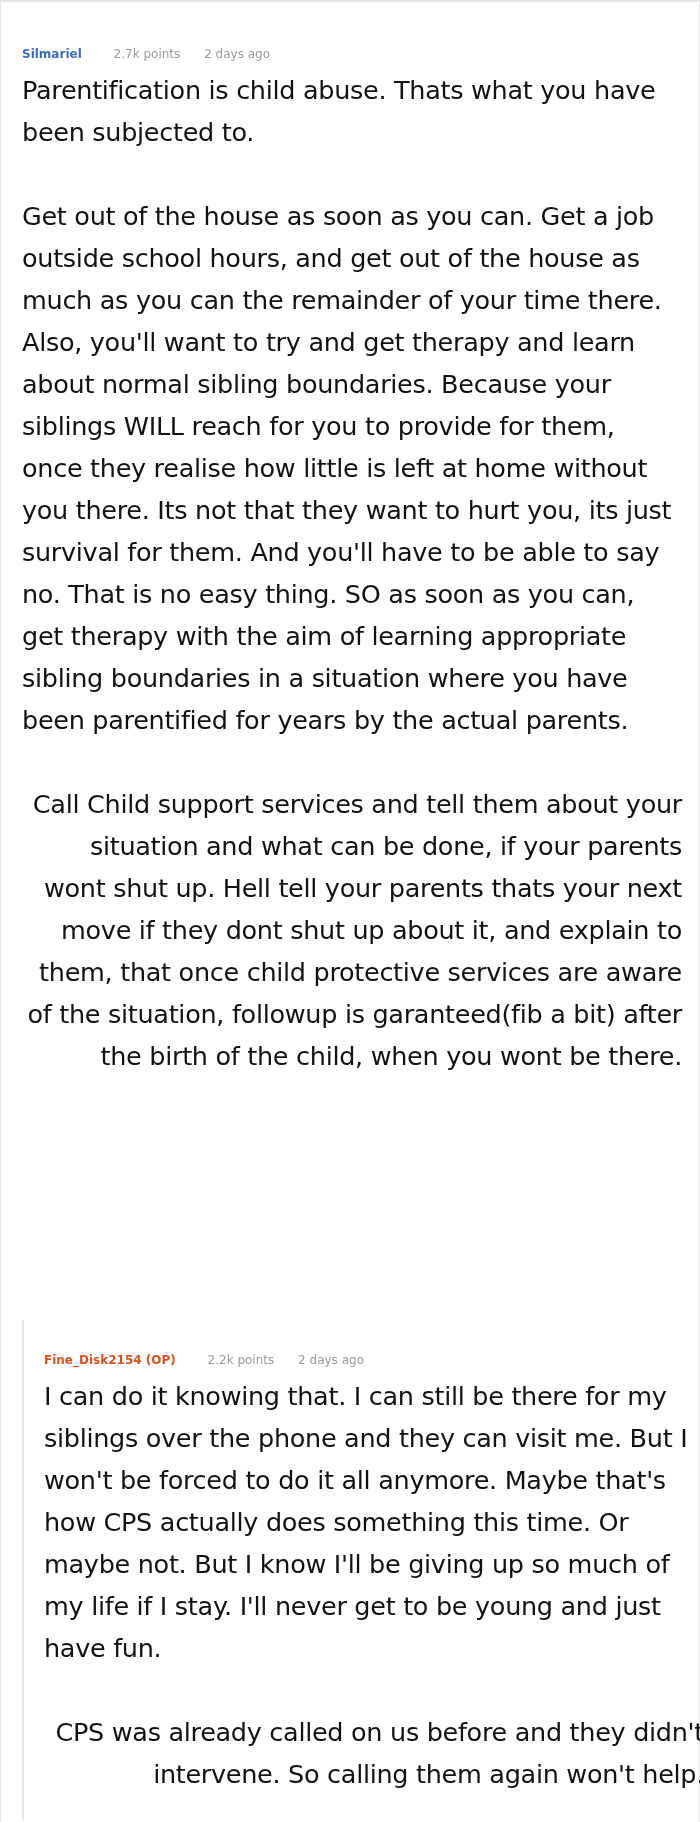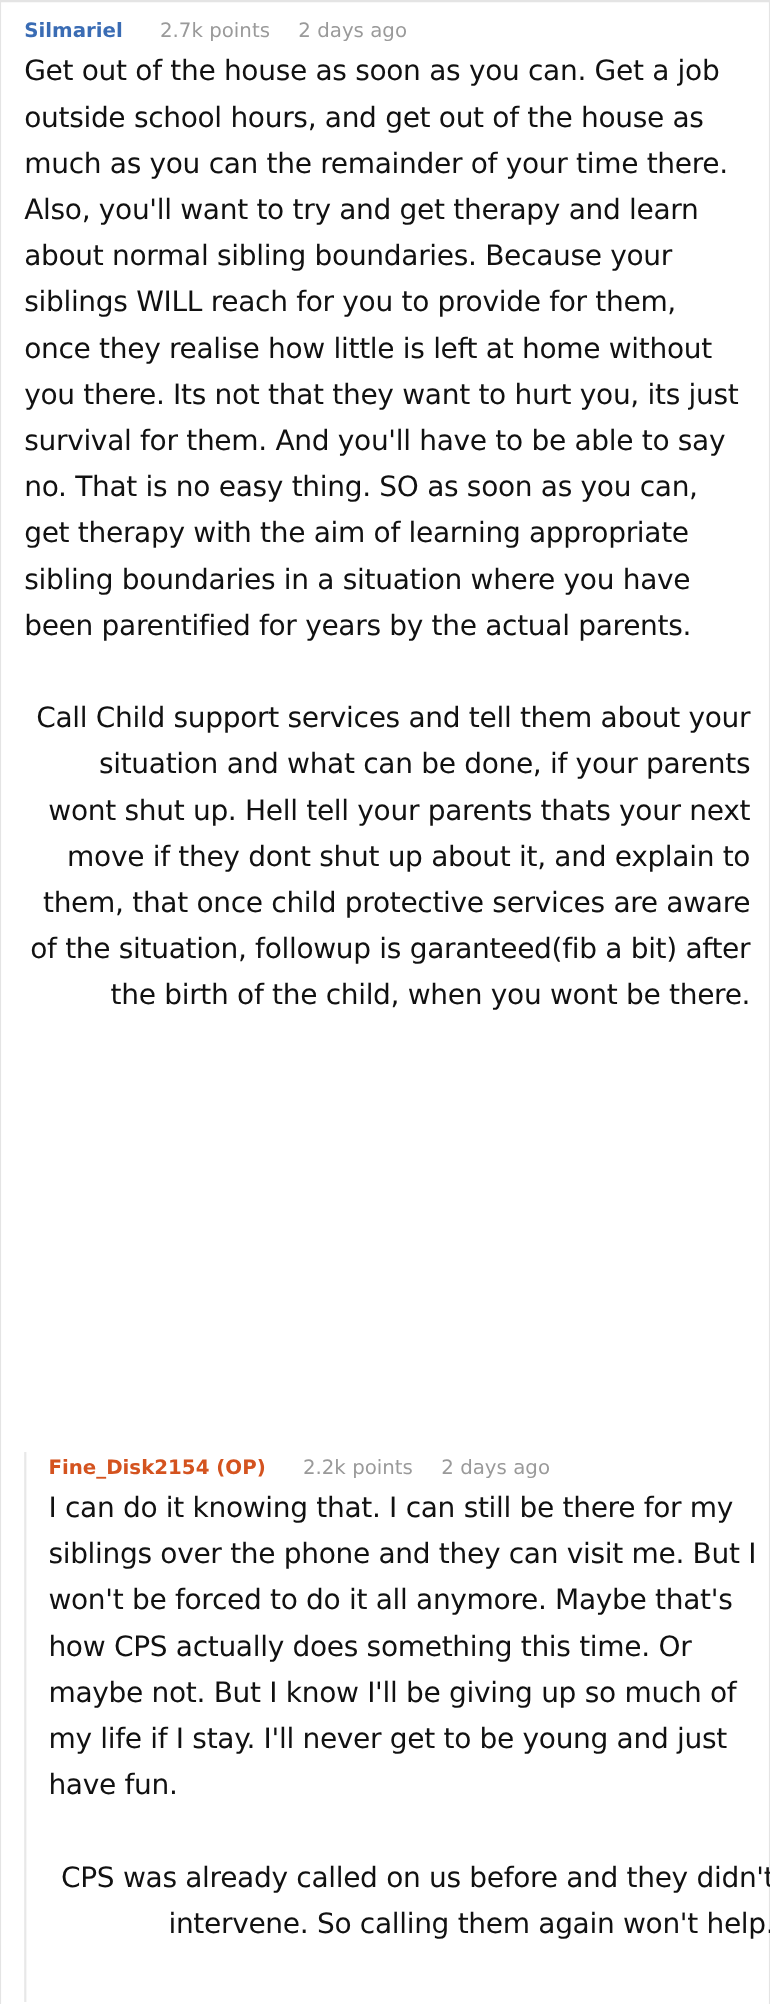--- a/index.html
+++ b/index.html
@@ -1,39 +1,40 @@
 <!DOCTYPE html>
 <html><head>
 <meta charset="utf-8">
 <style>
   html, body { margin:0; padding:0; background:#fff; }
   body { width:700px; height:1822px; overflow:hidden; font-family:"DejaVu Sans", sans-serif; }
   .frame { position:absolute; left:0; top:0; width:698px; height:1820px; border:1px solid #e4e4e4; border-top:2px solid #e4e4e4; }
   .comment { position:absolute; left:22px; top:14px; width:660px; }
-  .meta { font-size:18px; height:30px; line-height:30px; }
+  .meta { font-size:12px; height:30px; line-height:30px;margin-top:25px; }
   .user { font-weight:bold; color:#3a6cb4; margin-right:28px; }
   .user.op { color:#d4531f;text-align:center; }
   .pts, .time { color:#9a9a9a; margin-right:20px; }
   .body { font-size:25.5px; line-height:42px; color:#111; letter-spacing:-0.3px; }
   .body p { margin:0 0 42px 0; white-space:pre-line; }
   .body p:last-child { margin-bottom:0;text-align:right; }
   .reply { position:absolute; left:22px; top:1320px; width:660px; border-left:2px solid #e8e8e8; padding-left:20px; height:500px; }
 </style>
 </head>
 <body>
 
 <div class="frame"></div>
 
 <div class="comment">
   <div class="meta">
     <span class="user">Silmariel</span>
     <span class="pts">2.7k points</span>
     <span class="time">2 days ago</span>
   </div>
   <div class="body">
+    <p>Parentification is child abuse. Thats what you have been subjected to.</p>
     <p>Get out of the house as soon as you can. Get a job outside school hours, and get out of the house as much as you can the remainder of your time there. Also, you'll want to try and get therapy and learn about normal sibling boundaries. Because your siblings WILL reach for you to provide for them, once they realise how little is left at home without you there. Its not that they want to hurt you, its just survival for them. And you'll have to be able to say no. That is no easy thing. SO as soon as you can, get therapy with the aim of learning appropriate sibling boundaries in a situation where you have been parentified for years by the actual parents.</p>
     <p>Call Child support services and tell them about your situation and what can be done, if your parents wont shut up. Hell tell your parents thats your next move if they dont shut up about it, and explain to them, that once child protective services are aware of the situation, followup is garanteed(fib a bit) after the birth of the child, when you wont be there.</p>
   </div>
 </div>
 
 <div class="reply">
   <div class="meta">
     <span class="user op">Fine_Disk2154 (OP)</span>
     <span class="pts">2.2k points</span>
     <span class="time">2 days ago</span>

